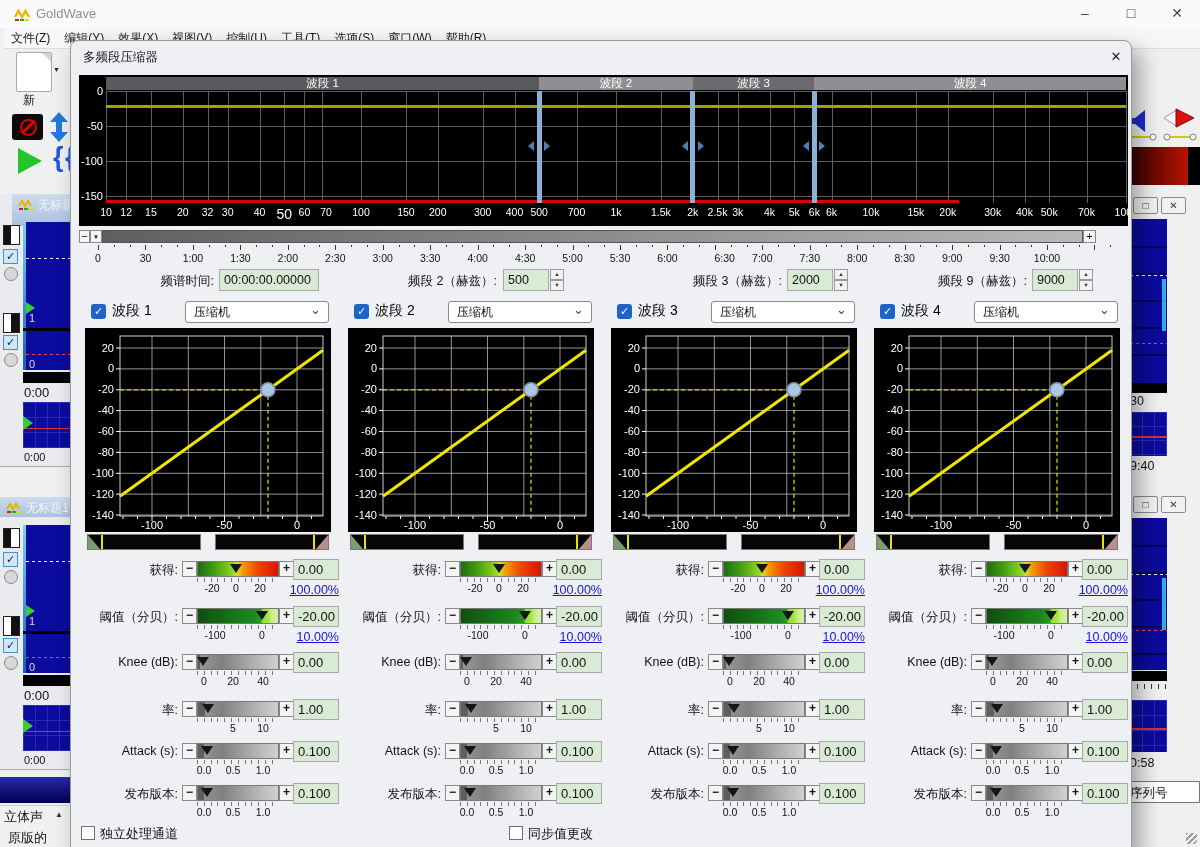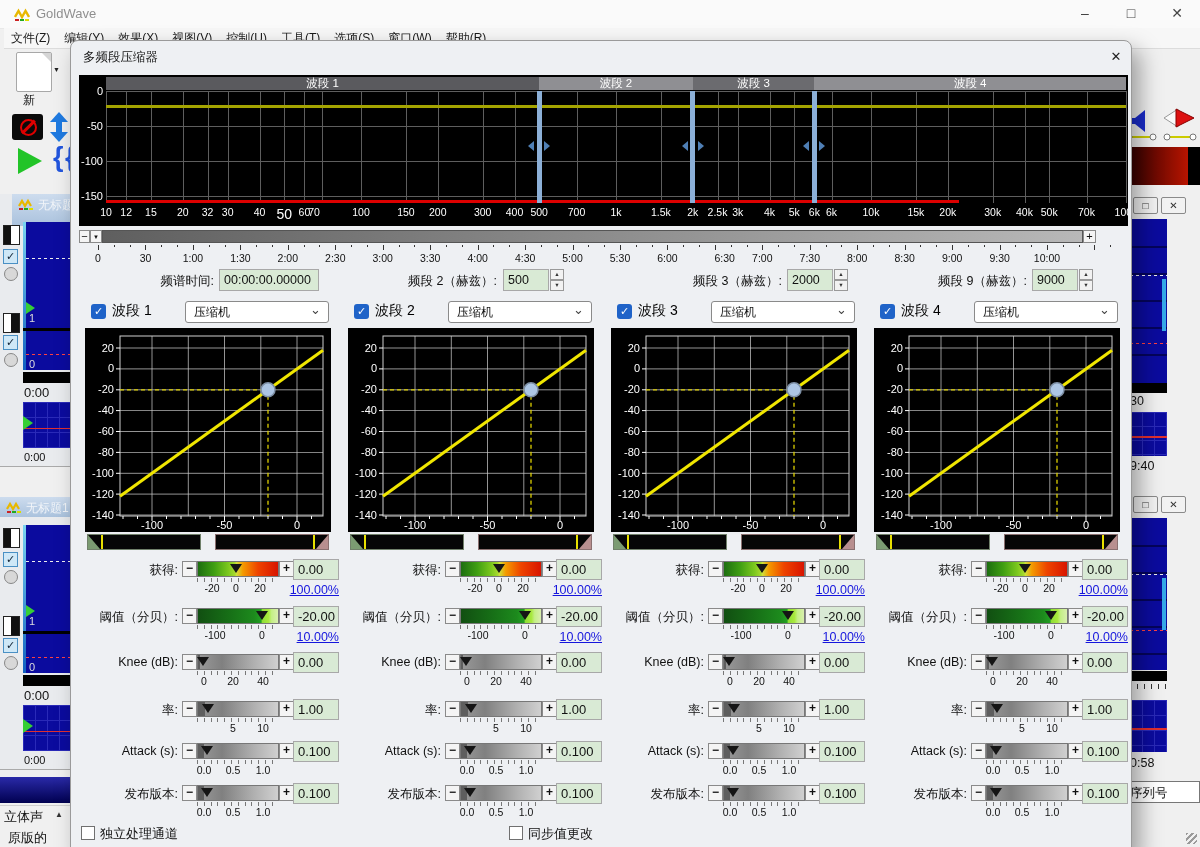--- a/index.html
+++ b/index.html
@@ -259,21 +259,21 @@
         <div style="position: absolute; left: 740.4px; top: 66px; width: 0px; height: 0px; border-top: 5px solid transparent; border-bottom: 5px solid transparent; border-left: 6px solid rgb(79, 127, 181);"></div>
         <div style="position: absolute; left: 12px; top: 131px; width: 30px; text-align: center; color: rgb(255, 255, 255); font-size: 10.5px; white-space: nowrap;">10</div>
         <div style="position: absolute; left: 32.2px; top: 131px; width: 30px; text-align: center; color: rgb(255, 255, 255); font-size: 10.5px; white-space: nowrap;">12</div>
         <div style="position: absolute; left: 56.9px; top: 131px; width: 30px; text-align: center; color: rgb(255, 255, 255); font-size: 10.5px; white-space: nowrap;">15</div>
         <div style="position: absolute; left: 88.8px; top: 131px; width: 30px; text-align: center; color: rgb(255, 255, 255); font-size: 10.5px; white-space: nowrap;">20</div>
         <div style="position: absolute; left: 113.5px; top: 131px; width: 30px; text-align: center; color: rgb(255, 255, 255); font-size: 10.5px; white-space: nowrap;">32</div>
         <div style="position: absolute; left: 133.7px; top: 131px; width: 30px; text-align: center; color: rgb(255, 255, 255); font-size: 10.5px; white-space: nowrap;">30</div>
         <div style="position: absolute; left: 165.5px; top: 131px; width: 30px; text-align: center; color: rgb(255, 255, 255); font-size: 10.5px; white-space: nowrap;">40</div>
         <div style="position: absolute; left: 190.2px; top: 131px; width: 30px; text-align: center; color: rgb(255, 255, 255); font-size: 14px; white-space: nowrap;">50</div>
         <div style="position: absolute; left: 210.4px; top: 131px; width: 30px; text-align: center; color: rgb(255, 255, 255); font-size: 10.5px; white-space: nowrap;">60</div>
-        <div style="position: absolute; left: 220px; top: 131px; width: 30px; text-align: center; color: rgb(255, 255, 255); font-size: 10.5px; white-space: nowrap;">70</div>
+        <div style="position: absolute; left: 232px; top: 131px; width: 30px; text-align: center; color: rgb(255, 255, 255); font-size: 10.5px; white-space: nowrap;">70</div>
         <div style="position: absolute; left: 267px; top: 131px; width: 30px; text-align: center; color: rgb(255, 255, 255); font-size: 10.5px; white-space: nowrap;">100</div>
         <div style="position: absolute; left: 311.9px; top: 131px; width: 30px; text-align: center; color: rgb(255, 255, 255); font-size: 10.5px; white-space: nowrap;">150</div>
         <div style="position: absolute; left: 343.8px; top: 131px; width: 30px; text-align: center; color: rgb(255, 255, 255); font-size: 10.5px; white-space: nowrap;">200</div>
         <div style="position: absolute; left: 388.7px; top: 131px; width: 30px; text-align: center; color: rgb(255, 255, 255); font-size: 10.5px; white-space: nowrap;">300</div>
         <div style="position: absolute; left: 420.5px; top: 131px; width: 30px; text-align: center; color: rgb(255, 255, 255); font-size: 10.5px; white-space: nowrap;">400</div>
         <div style="position: absolute; left: 445.2px; top: 131px; width: 30px; text-align: center; color: rgb(255, 255, 255); font-size: 10.5px; white-space: nowrap;">500</div>
         <div style="position: absolute; left: 482.5px; top: 131px; width: 30px; text-align: center; color: rgb(255, 255, 255); font-size: 10.5px; white-space: nowrap;">700</div>
         <div style="position: absolute; left: 522px; top: 131px; width: 30px; text-align: center; color: rgb(255, 255, 255); font-size: 10.5px; white-space: nowrap;">1k</div>
         <div style="position: absolute; left: 566.9px; top: 131px; width: 30px; text-align: center; color: rgb(255, 255, 255); font-size: 10.5px; white-space: nowrap;">1.5k</div>
         <div style="position: absolute; left: 598.8px; top: 131px; width: 30px; text-align: center; color: rgb(255, 255, 255); font-size: 10.5px; white-space: nowrap;">2k</div>

